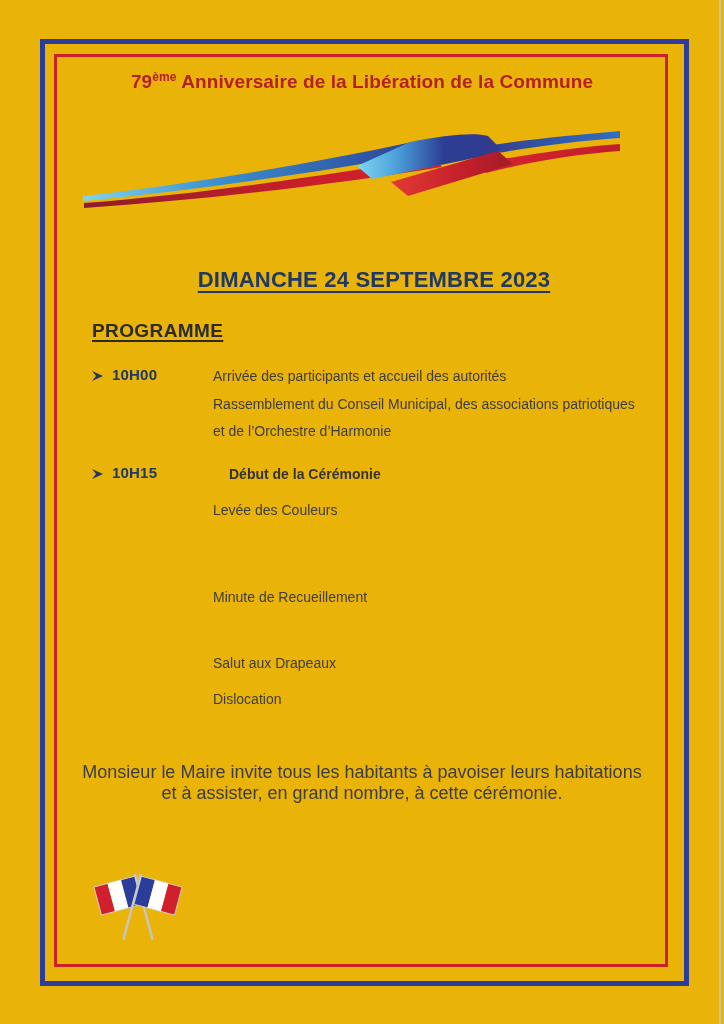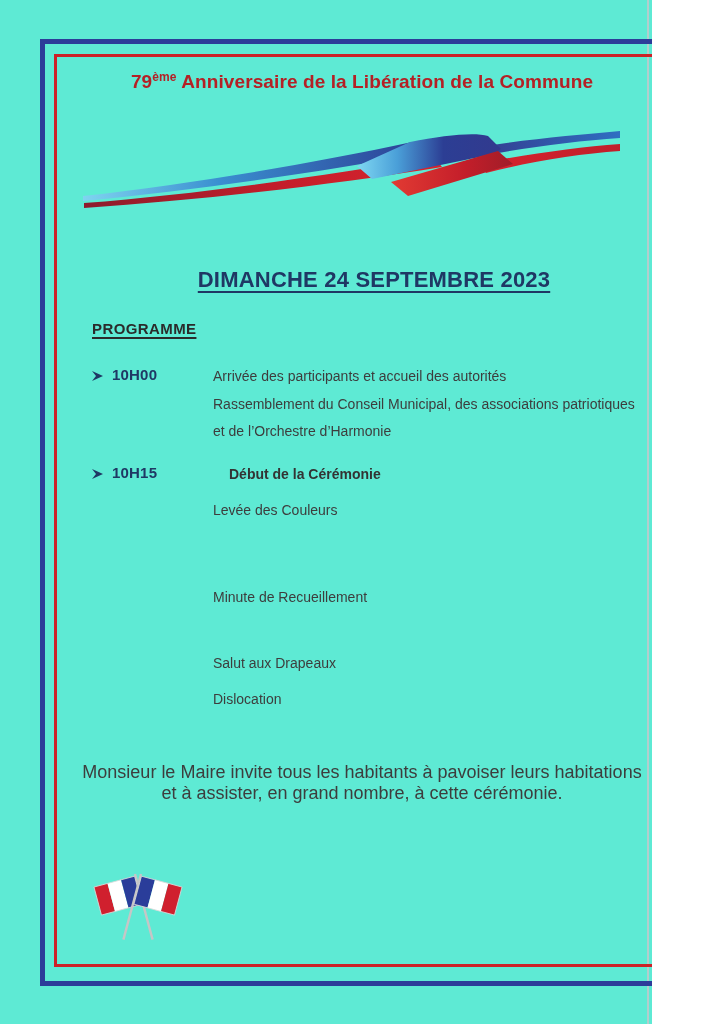--- a/index.html
+++ b/index.html
@@ -1,19 +1,19 @@
 <!DOCTYPE html>
 <html><head>
 <meta charset="utf-8">
 <style>
   html,body{margin:0;padding:0;background:#ffffff;}
   .page{
     position:relative;
-    width:652px;height:1024px;
-    background:#5eead4;
+    width:724px;height:1024px;
+    background:#eab308;
     overflow:hidden;
     font-family:"Liberation Sans", sans-serif;
   }
   .scan-edge{
     position:absolute;top:0;right:3px;width:2px;height:100%;
     background:#c7c7ca;opacity:.8;
   }
   .border-blue{
     position:absolute;left:40px;top:39px;width:639px;height:937px;
     border:5px solid #2c3d99;
@@ -36,21 +36,21 @@
     position:absolute;left:0;top:255px;width:724px;
     margin:12px;text-align:center;
     font-size:22px;font-weight:bold;color:#1f3864;
     text-decoration:underline;
     text-decoration-thickness:2px;
     text-underline-offset:4px;
     letter-spacing:.2px;
   }
   .programme-heading{
     position:absolute;left:92px;top:320px;margin:0;
-    font-size:15px;font-weight:bold;color:#2b2b2b;
+    font-size:19px;font-weight:bold;color:#2b2b2b;
     text-decoration:underline;
     text-decoration-thickness:2px;
     text-underline-offset:3px;
     letter-spacing:.4px;
   }
   .bullet{
     position:absolute;left:91px;width:13px;height:12px;
   }
   .time{
     position:absolute;left:112px;

